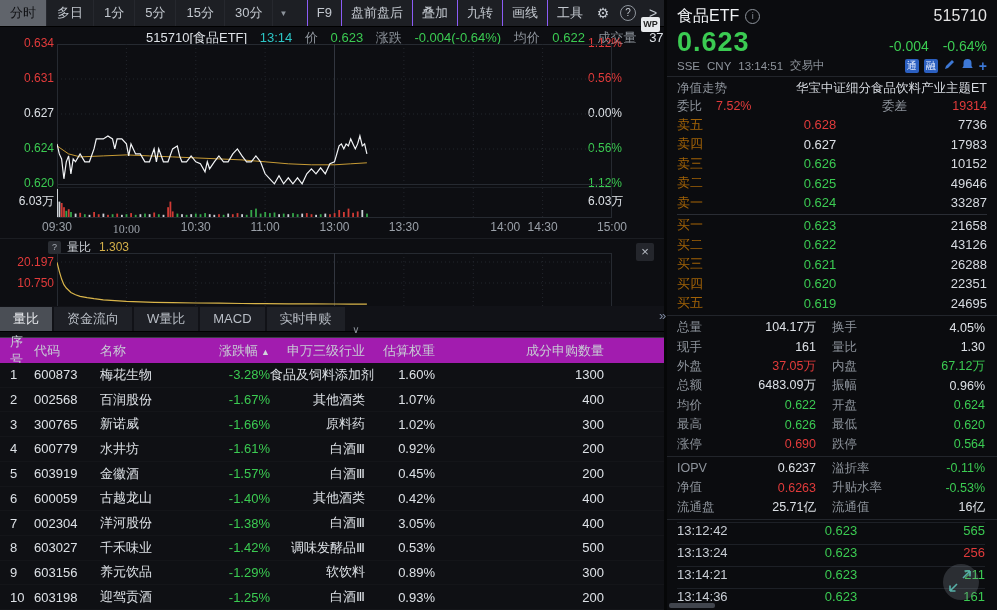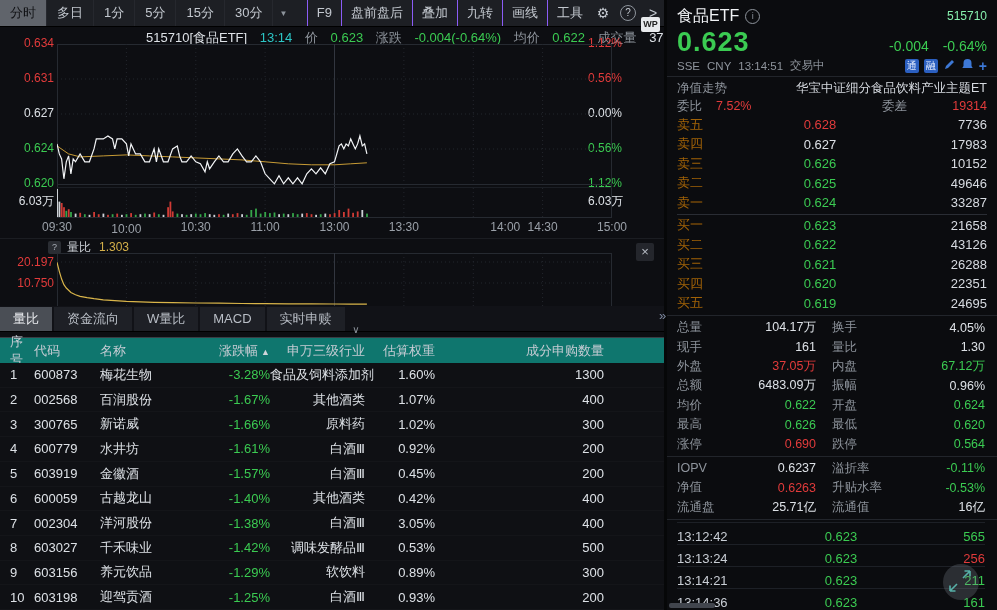--- a/index.html
+++ b/index.html
@@ -43,42 +43,42 @@
             color:#b9bec6;background:#24262c;font-size:13px;border-radius:2px;}
   
   .bottom-tabs{position:absolute;left:0;top:306px;width:664px;height:25px;background:#111217;
                display:flex;align-items:flex-end;border-bottom:1px solid #000;}
   .bt-tab{height:24px;line-height:24px;padding:0 13px;background:#1e2026;color:#b9bec6;
           margin-right:2px;font-size:13px;}
   .bt-tab.active{background:#4a4e55;color:#eceef1;}
   .collapse-btn{position:absolute;left:336px;top:325px;width:40px;height:12px;text-align:center;
                 color:#8e949c;font-size:10px;line-height:10px;z-index:4;}
   
-  .tbl-header{position:absolute;left:0;top:337px;width:664px;height:26px;background:#0f766e;
+  .tbl-header{position:absolute;left:0;top:337px;width:664px;height:26px;background:#a21caf;
               display:flex;align-items:center;color:#c7ccd4;border-top:1px solid #3a3d44;}
   .tbl-body{position:absolute;left:0;top:363px;width:664px;height:247px;display:flex;flex-direction:column;background:#0f1014;}
   .trow{flex:1;display:flex;align-items:center;border-bottom:1px solid rgba(255,255,255,0.025);}
   .col-seq{width:34px;padding-left:10px;box-sizing:border-box;}
   .col-code{width:66px;}
   .col-name{width:105px;}
   .col-chg{width:65px;text-align:right;}
   .col-ind{width:95px;text-align:right;white-space:nowrap;}
   .col-wt{width:70px;text-align:right;}
   .col-qty{width:199px;text-align:right;padding-right:30px;box-sizing:border-box;}
   .sort-ic{font-size:9px;color:#d0d4da;margin-left:3px;}
   
   .v-divider{position:absolute;left:664px;top:0;width:3px;height:610px;background:#060708;z-index:5;}
   .div-arrow{position:absolute;left:-5px;top:308px;color:#7e8aa0;font-size:13px;}
   
   .right-pane{position:absolute;left:667px;top:0;width:330px;height:610px;background:#0b0c0f;overflow:hidden;}
   .q-title{margin:5px 10px 0;height:22px;display:flex;align-items:center;}
   .q-name{font-size:16px;font-weight:normal;color:#f0f2f5;}
   .q-info{width:13px;height:13px;border:1px solid #8e949c;border-radius:50%;color:#8e949c;font-size:9px;
           line-height:13px;text-align:center;margin-left:6px;}
-  .q-code{margin-left:auto;font-size:12px;color:#86efac;}
+  .q-code{margin-left:auto;font-size:16px;color:#e5e5e5;}
   .q-price-row{margin:0 10px;height:30px;display:flex;align-items:center;}
   .q-last{font-size:27px;font-weight:bold;letter-spacing:1px;}
   .q-chg{margin-left:auto;font-size:14px;align-self:flex-end;padding-bottom:3px;}
   .q-chg span{margin-left:10px;}
   .q-meta{margin:0 10px;height:17px;display:flex;align-items:center;font-size:11.5px;color:#8e949c;}
   .q-meta .m{margin-right:7px;}
   .q-icons{margin-left:auto;display:flex;align-items:center;gap:5px;}
   .badge{width:14px;height:14px;background:#2b5fc0;color:#e8efff;font-size:10px;line-height:14px;
          text-align:center;border-radius:2px;}
   .plus-ic{color:#3d78d6;font-weight:bold;font-size:14px;line-height:14px;}
@@ -92,21 +92,21 @@
   .book-row{margin:0 10px;height:19.5px;display:flex;align-items:center;font-size:13px;}
   .b-lab{width:56px;color:#a16207;}
   .b-price{flex:1;text-align:center;}
   .b-vol{width:80px;text-align:right;color:#d7dbe1;}
   .book-sep{border-top:1px solid #2a2d34;margin:1px 10px;}
   .stat-row{margin:0 12px 0 10px;height:19.4px;display:flex;align-items:center;font-size:12.5px;}
   .s-l1{width:58px;color:#8e949c;}
   .s-v1{flex:1;text-align:right;}
   .s-l2{width:72px;margin-left:16px;color:#8e949c;}
   .s-v2{flex:1;text-align:right;}
-  .tick-row{margin:0 12px 0 10px;height:21px;display:flex;align-items:flex-end;font-size:13px;
+  .tick-row{margin:0 12px 0 10px;height:21px;display:flex;align-items:flex-start;font-size:13px;
             border-top:1px solid #1d2026;}
   .t-time{width:90px;color:#c9ced5;}
   .t-price{flex:1;text-align:center;}
   .t-vol{width:70px;text-align:right;}
   .float-expand{position:absolute;left:276px;top:564px;width:36px;height:36px;border-radius:50%;
                 background:rgba(130,136,146,0.28);}
   .h-scroll-thumb{position:absolute;left:2px;bottom:2px;width:46px;height:5px;background:#41454d;border-radius:2px;}
 </style>
 </head>
 <body>
@@ -161,21 +161,21 @@
         <span class="axl left v-green" style="top: 115px;">0.624</span>
         <span class="axl left v-green" style="top: 150px;">0.620</span>
         <span class="axl right v-red" style="top: 10px;">1.12%</span>
         <span class="axl right v-red" style="top: 45px;">0.56%</span>
         <span class="axl right v-white" style="top: 80px;">0.00%</span>
         <span class="axl right v-green" style="top: 115px;">0.56%</span>
         <span class="axl right v-green" style="top: 150px;">1.12%</span>
         <span class="axl left v-white" style="top: 168px;">6.03万</span>
         <span class="axl right v-white" style="top: 168px;">6.03万</span>
         <span class="axl xlab" style="left: 57px; top: 194px;">09:30</span>
-        <span class="axl xlab" style="left: 126.375px; top: 196px;">10:00</span>
+        <span class="axl xlab" style="left: 126.375px; top: 196px; font-family: Liberation Serif, serif;">10:00</span>
         <span class="axl xlab" style="left: 195.75px; top: 194px;">10:30</span>
         <span class="axl xlab" style="left: 265.125px; top: 194px;">11:00</span>
         <span class="axl xlab" style="left: 334.5px; top: 194px;">13:00</span>
         <span class="axl xlab" style="left: 403.875px; top: 194px;">13:30</span>
         <span class="axl xlab" style="left: 473.25px; top: 194px; margin-left: 32px;">14:00</span>
         <span class="axl xlab" style="left: 542.625px; top: 194px;">14:30</span>
         <span class="axl xlab" style="left: 612px; top: 194px;">15:00</span>
       </div>
     <svg id="main-svg" width="555" height="174" viewBox="0 0 555 174">
       <rect x="0.5" y="0.5" width="554" height="173" fill="none" stroke="#262a31"></rect>

